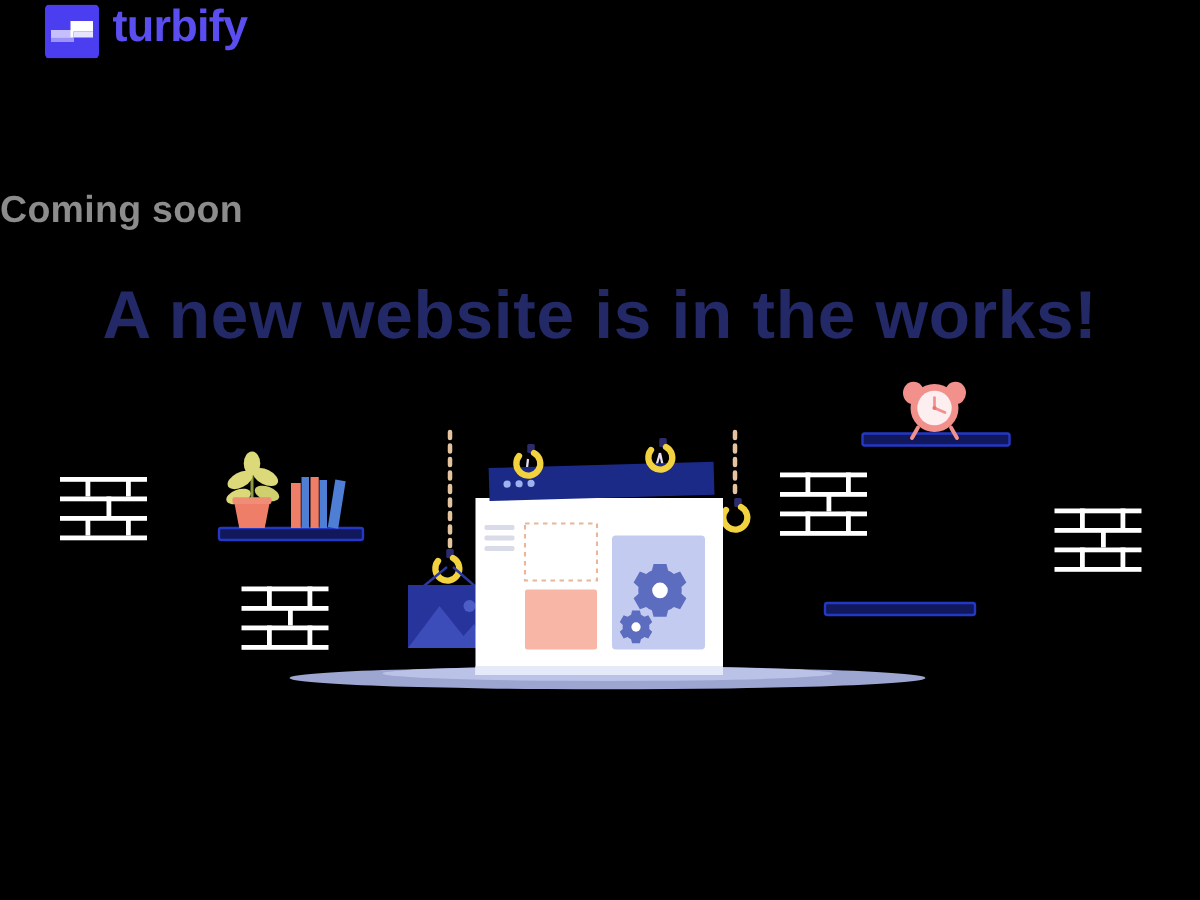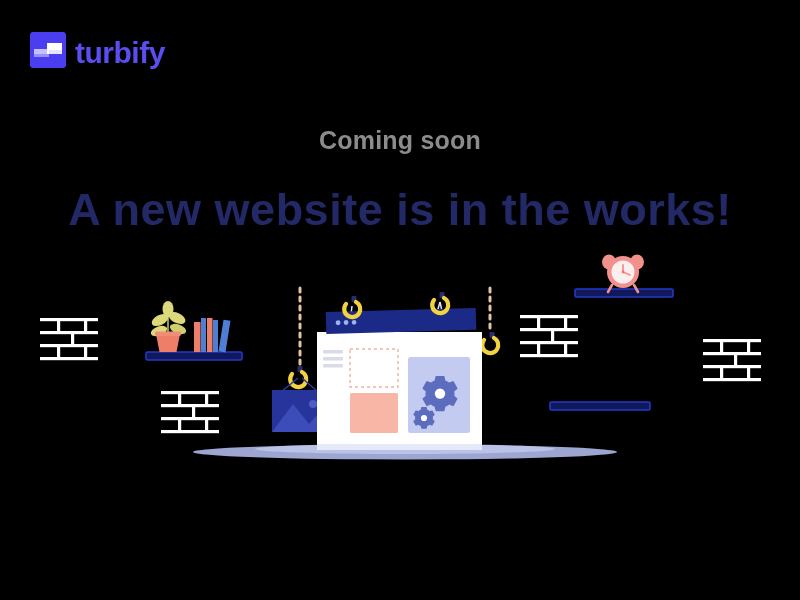--- a/index.html
+++ b/index.html
@@ -12,23 +12,23 @@
     height: 600px;
     overflow: hidden;
     font-family: "Liberation Sans", sans-serif;
     position: relative;
   }
 
   
   #logo-bar {
     position: absolute;
     left: 30px;
-    top: 32px;
+    top: 3px;
     display: flex;
-    align-items: flex-end;
+    align-items: flex-start;
     gap: 9px;
   }
   #logo-mark {
     width: 36px;
     height: 36px;
     border-radius: 3px;
     overflow: hidden;
     flex: 0 0 auto;
   }
   #logo-word {
@@ -38,21 +38,20 @@
     line-height: 1;
     color: #5b4ef0;
   }
 
   
   #coming-soon {
     position: absolute;
     left: 0;
     top: 126px;
     width: 800px;
-    text-align: center;
     font-size: 25px;
     font-weight: bold;
     color: #8c8c8c;
     letter-spacing: 0.2px;
   }
   #headline {
     position: absolute;
     left: 0;
     top: 184px;
     width: 800px;

